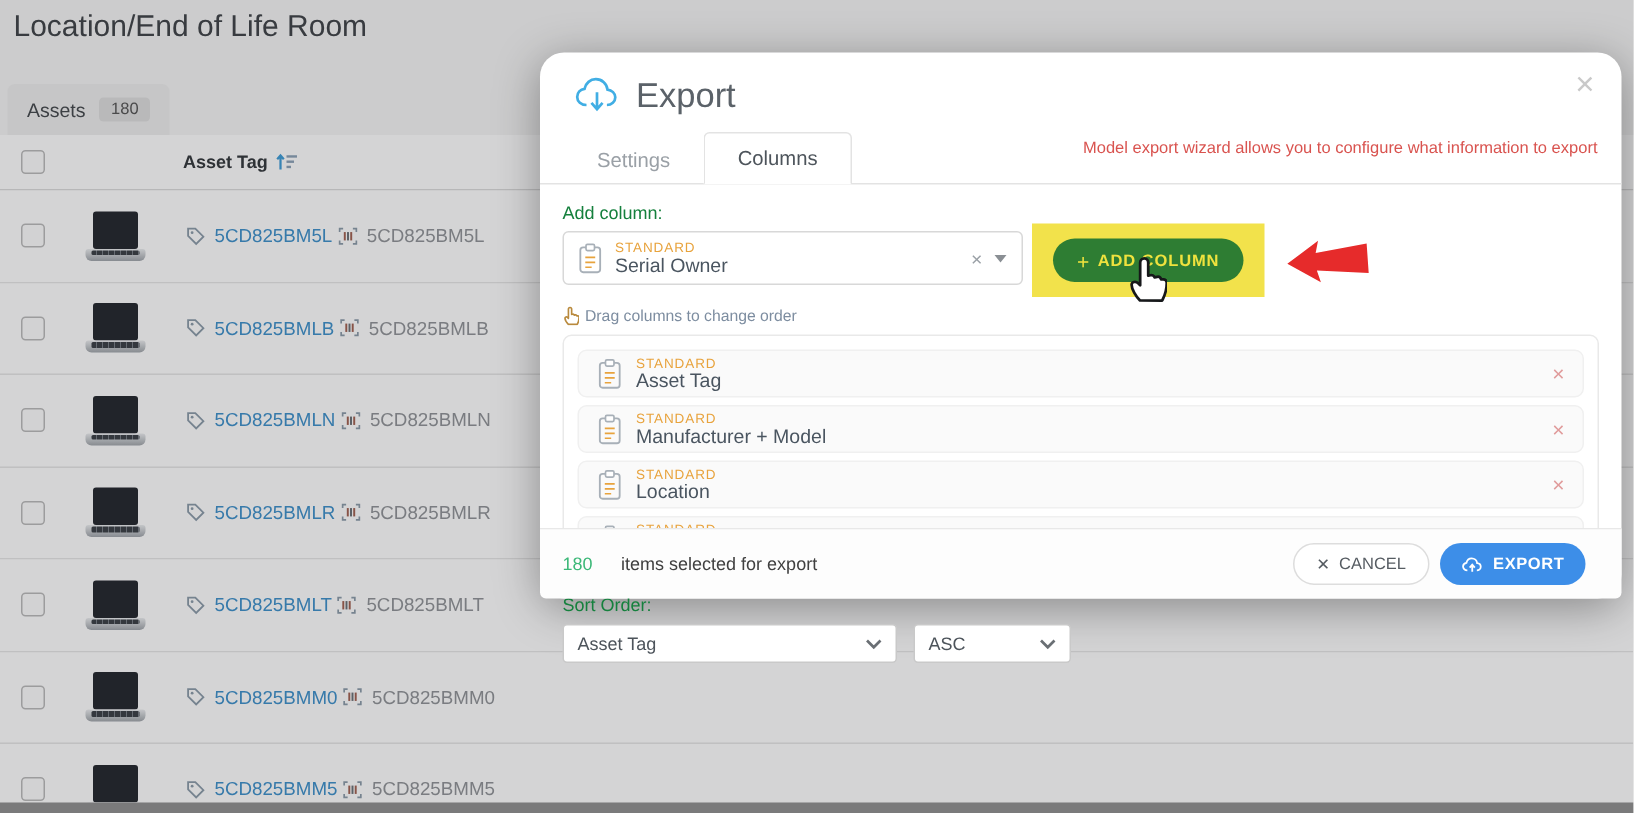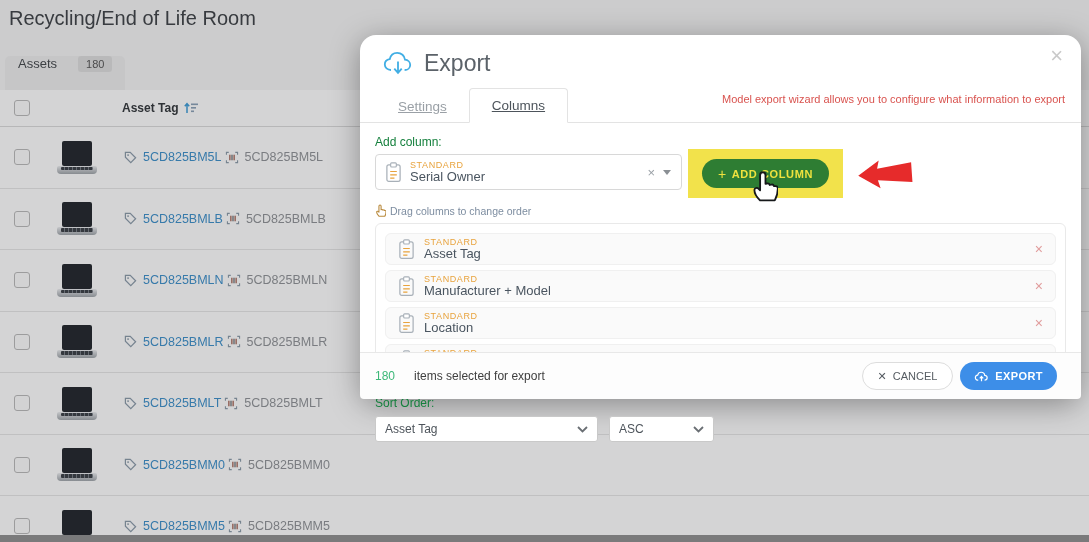--- a/index.html
+++ b/index.html
@@ -3,21 +3,21 @@
 <meta charset="utf-8">
 <style>
   * { margin:0; padding:0; box-sizing:border-box; }
   html,body { width:1089px; height:542px; overflow:hidden; }
   body { font-family:"Liberation Sans", sans-serif; background:#f1f1f1; position:relative; }
 
   
   .page { position:absolute; inset:0; background:#f3f3f3; }
   .page-title { position:absolute; left:9px; top:7px; font-size:20px; color:#3f4347; }
   .assets-tab { position:absolute; left:5px; top:56px; height:34px; background:#ececec;
-    border-radius:5px 5px 0 0; display:flex; align-items:flex-start; padding:0 13px; gap:21px; }
+    border-radius:5px 5px 0 0; display:flex; align-items:center; padding:0 13px; gap:9px; }
   .assets-tab .tab-label { font-size:13px; color:#44484c; }
   .assets-tab .tab-badge { background:#dcdcdc; border-radius:3px; font-size:11px; color:#555; padding:2px 8px; }
 
   .asset-table { position:absolute; left:0; right:0; top:90px; bottom:7px; background:#fdfdfd; overflow:hidden; }
   .t-header { height:37px; display:flex; align-items:center; border-bottom:1px solid #d9d9d9; }
   .t-row { height:61.5px; display:flex; align-items:center; border-bottom:1px solid #e4e4e4; background:#fdfdfd; }
   .cb { width:16px; height:16px; border:1px solid #b9b9b9; border-radius:3px; background:#fbfbfb; margin-left:14px; flex:none; }
   .col-head { margin-left:92px; font-size:12px; font-weight:bold; color:#33373b; display:flex; align-items:center; gap:5px; }
   .laptop { width:40px; height:33px; position:relative; margin-left:27px; flex:none; }
   .laptop .screen { position:absolute; left:5px; top:0; width:30px; height:25px; background:#23272c; border-radius:2px; padding:2px 2.5px; }
@@ -35,21 +35,21 @@
   .dim { position:absolute; inset:0; background:rgba(25,28,32,0.18); z-index:50; }
 
   
   .modal { position:absolute; left:360px; top:35px; width:721px; height:364px; background:#fff;
     border-radius:16px; box-shadow:0 6px 30px rgba(0,0,0,0.35); z-index:100; }
   .m-header { position:relative; padding:13px 20px 0 22px; display:flex; align-items:center; gap:10px; }
   .m-title { font-size:23px; color:#5b6269; }
   .m-close { position:absolute; right:18px; top:10px; font-size:22px; color:#c9c9c9; line-height:1; cursor:default; }
 
   .tabs-row { position:relative; margin-top:8px; height:37px; border-bottom:1px solid #e3e3e3; padding-left:16px; display:flex; align-items:flex-end; }
-  .tab { font-size:13.5px; padding:9px 22px; color:#9aa0a6; position:relative; top:1px;text-decoration:underline; }
+  .tab { font-size:13.5px; padding:9px 22px; color:#9aa0a6; position:relative; top:1px; }
   .tab.active { color:#4d545b; background:#fff; border:1px solid #e3e3e3; border-bottom:1px solid #fff; border-radius:4px 4px 0 0; }
   .m-hint { position:absolute; right:16px; top:7px; font-size:11px; color:#d9534f; }
 
   .m-body { padding:0 15px; }
   .field-label { font-size:12px; color:#15803d; margin-top:12px; }
   .add-row { position:relative; margin-top:5px; height:46px; display:flex; align-items:flex-start; }
   .combo { width:307px; height:36px; border:1px solid #d8d8d8; border-radius:4px; background:#fff;
     display:flex; align-items:center; padding:0 10px 0 9px; gap:8px; }
   .type-label { font-size:9px; letter-spacing:.6px; color:#e8a33d; line-height:10px; }
   .type-name { font-size:13px; color:#4a5560; line-height:14px; }
@@ -84,21 +84,21 @@
   .btn-cancel { height:28px; border:1px solid #ddd; border-radius:14px; background:#fff; color:#565c62;
     font-family:"Liberation Sans",sans-serif; font-size:11px; padding:0 15px; display:flex; align-items:center; gap:6px; }
   .btn-export { height:28px; border:none; border-radius:14px; background:#3d8ee8; color:#fff;
     font-family:"Liberation Sans",sans-serif; font-size:11px; font-weight:bold; letter-spacing:.4px; padding:0 14px;
     margin-left:7px; display:flex; align-items:center; gap:6px; }
 </style>
 </head>
 <body>
 
 <div class="page">
-  <div class="page-title">Recycling/End of Life Room</div>
+  <div class="page-title">Location/End of Life Room</div>
 
   <div class="assets-tab">
     <span class="tab-label">Assets</span>
     <span class="tab-badge">180</span>
   </div>
 
   <div class="asset-table">
     <div class="t-header">
       <span class="cb"></span>
       <span class="col-head">

